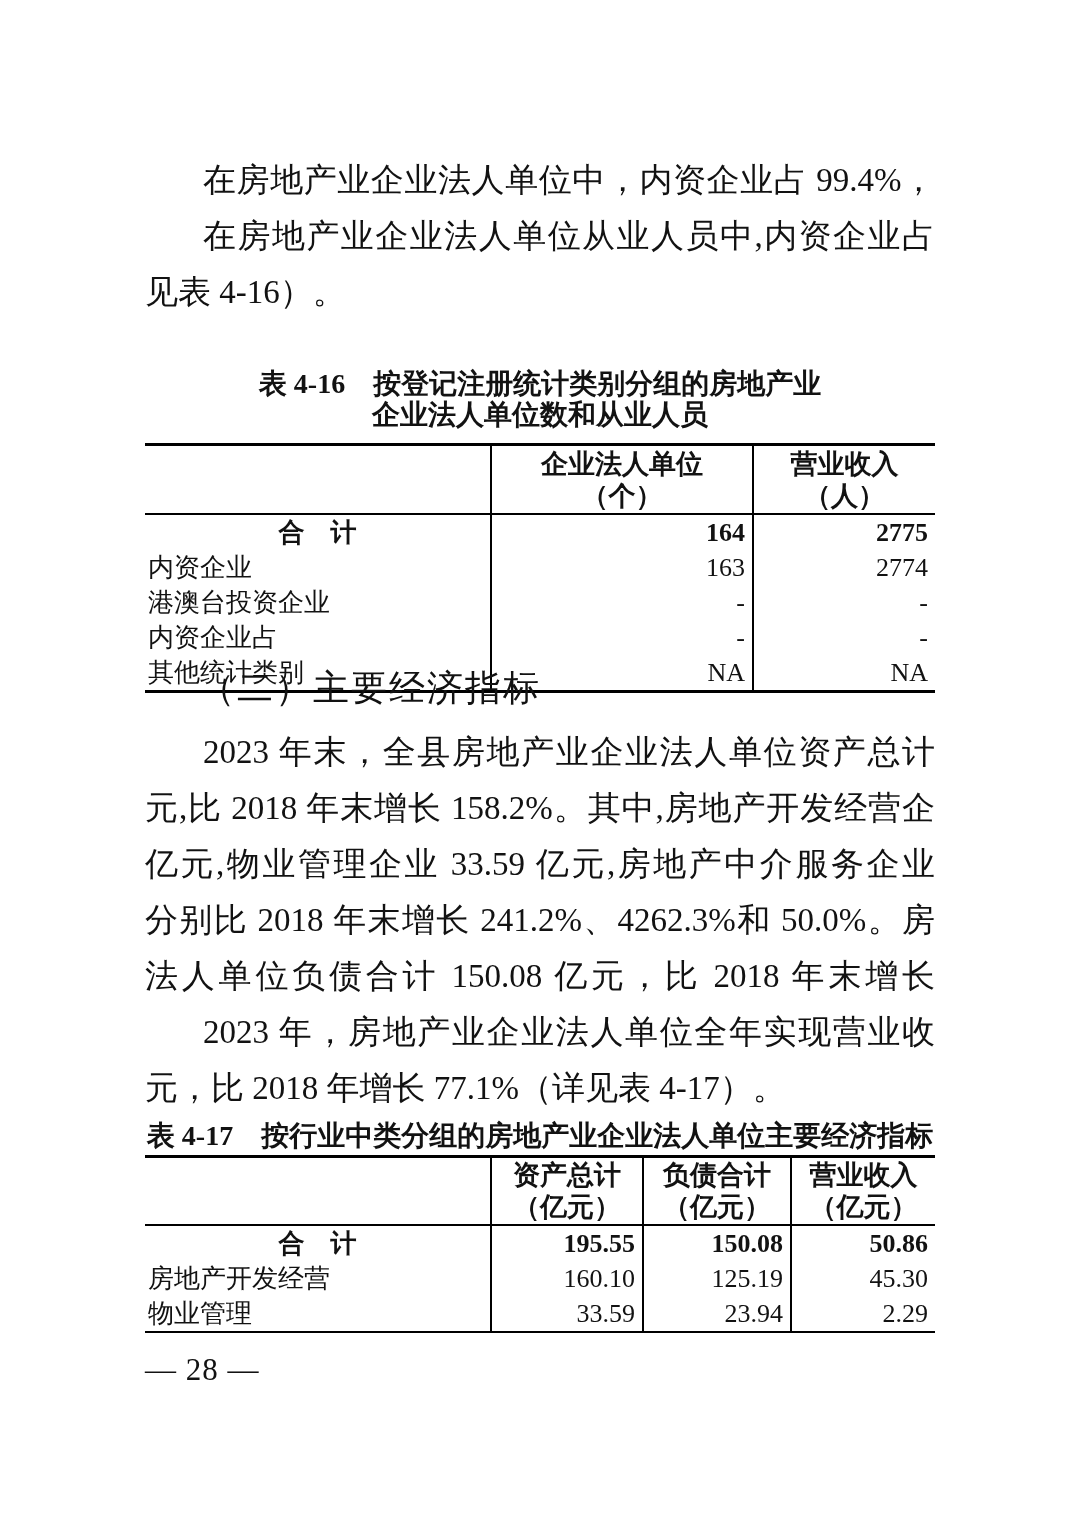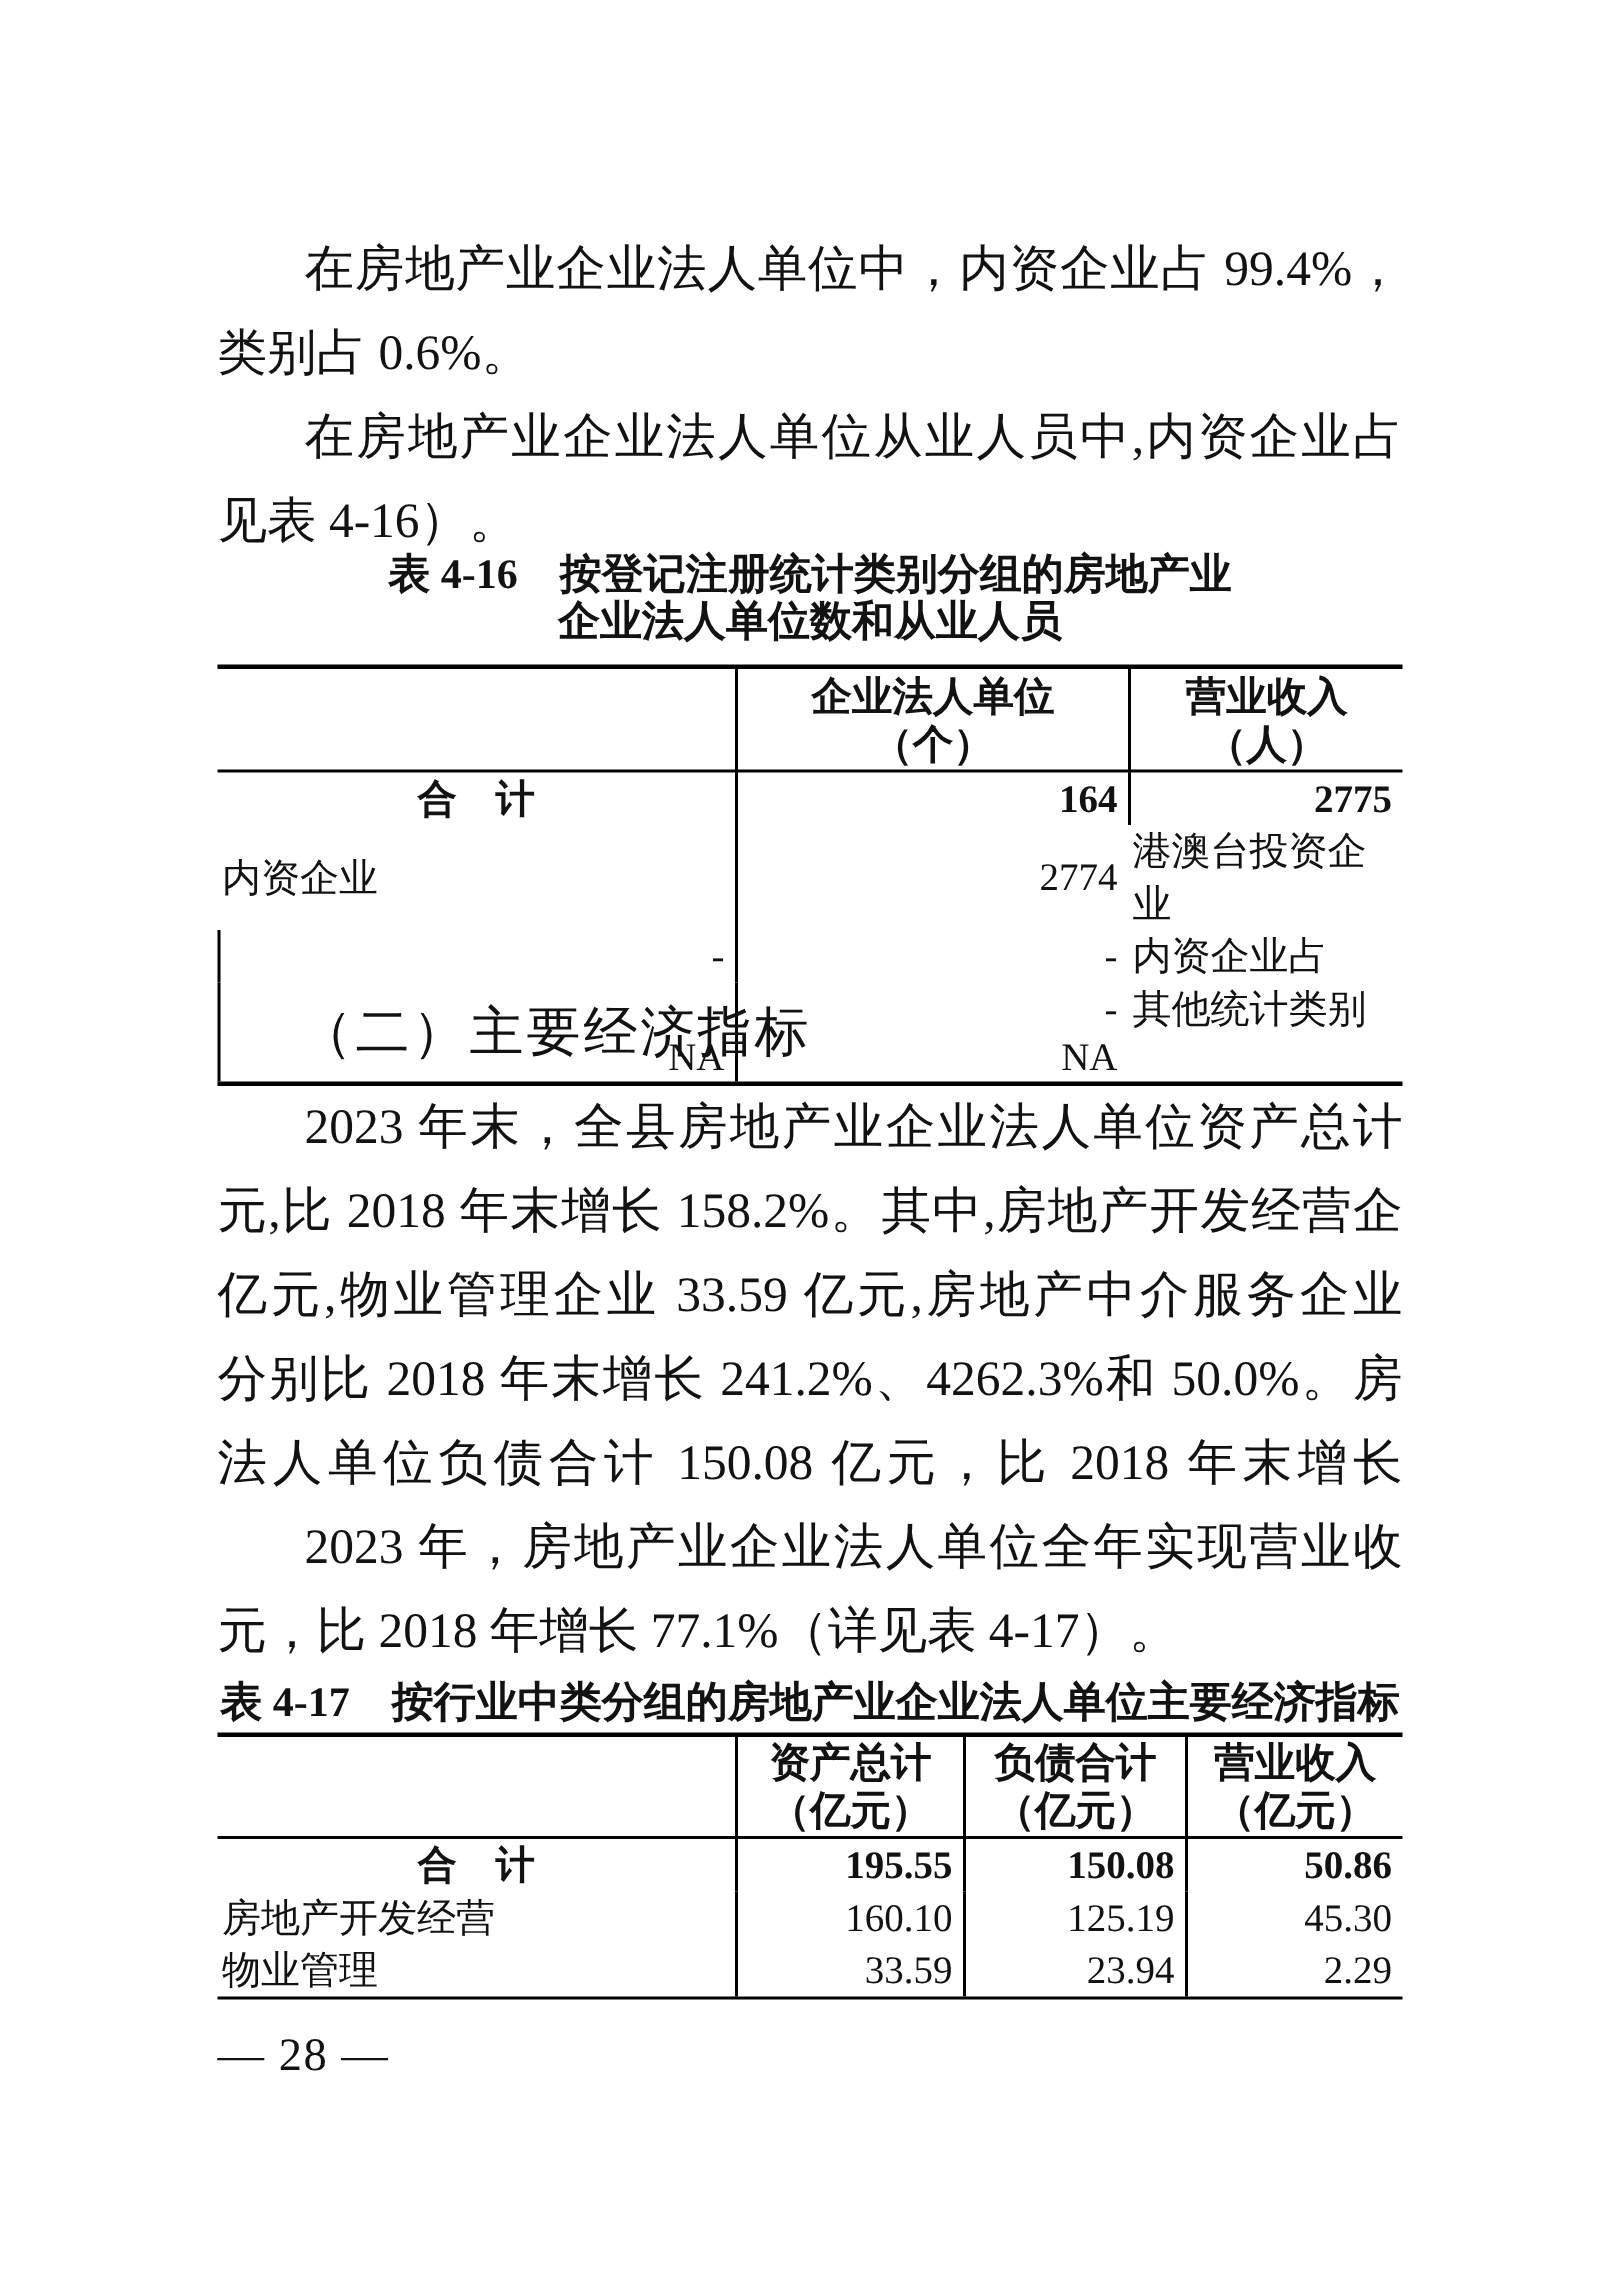--- a/index.html
+++ b/index.html
@@ -95,21 +95,20 @@
     letter-spacing: 1px;
   }
 </style>
 </head>
 <body>
 
 <div class="page">
 
   <div class="abs para block1">
     <div class="ln jl ind">在房地产业企业法人单位中，内资企业占 99.4%，其他统计</div>
-    <div class="ln">类别占 0.6%。</div>
     <div class="ln jl ind">在房地产业企业法人单位从业人员中,内资企业占 99.9%（详</div>
     <div class="ln">见表 4-16）。</div>
   </div>
 
   <div class="abs t-title t16-title">
     <div>表 4-16　按登记注册统计类别分组的房地产业</div>
     <div>企业法人单位数和从业人员</div>
   </div>
 
   <div class="abs tbl t16">
@@ -121,20 +120,21 @@
     <div class="cell hd vline">
       <div>营业收入</div>
       <div>（人）</div>
     </div>
 
     <div class="cell ctr b">合　计</div>
     <div class="cell num vline b">164</div>
     <div class="cell num vline b">2775</div>
 
     <div class="cell lbl">内资企业</div>
+    <div class="cell num vline">163</div>
     <div class="cell num vline">2774</div>
 
     <div class="cell lbl">港澳台投资企业</div>
     <div class="cell num vline">-</div>
     <div class="cell num vline">-</div>
 
     <div class="cell lbl">内资企业占</div>
     <div class="cell num vline">-</div>
     <div class="cell num vline">-</div>
 

